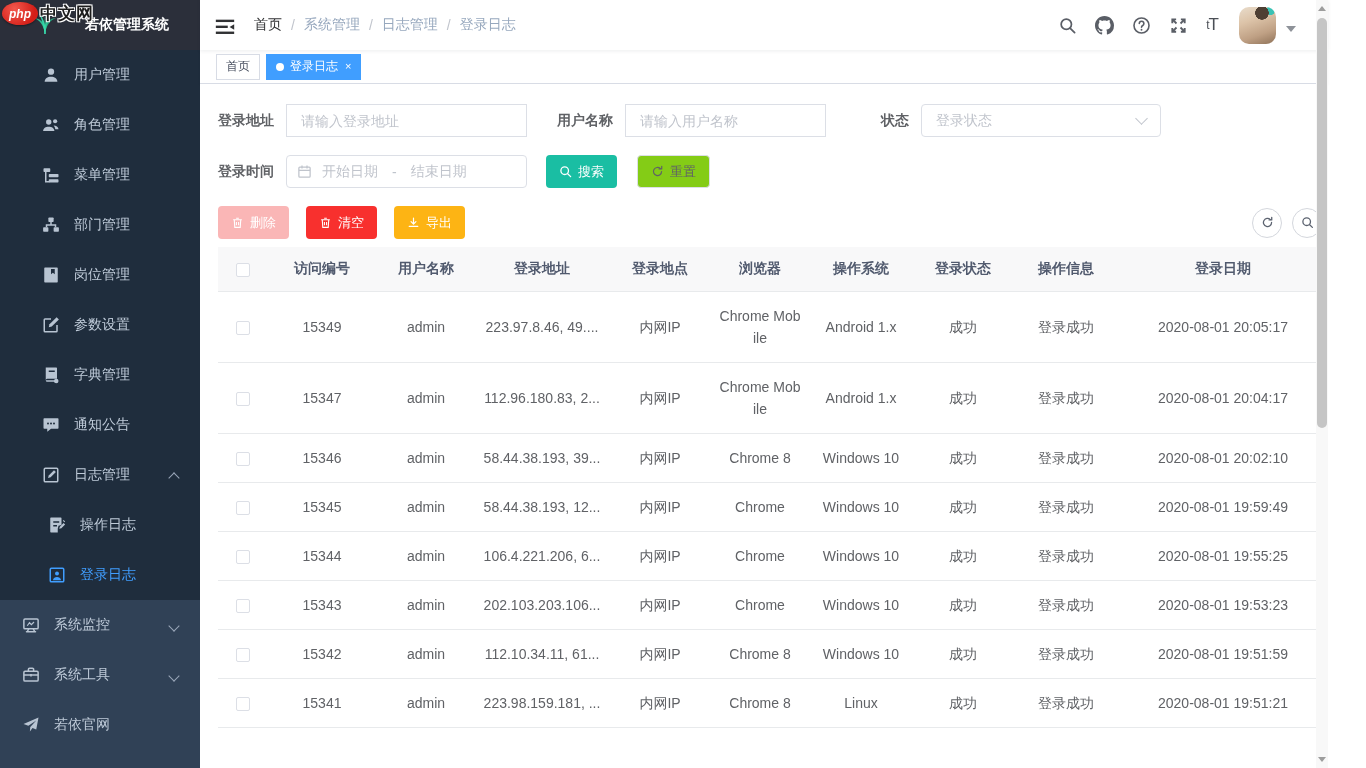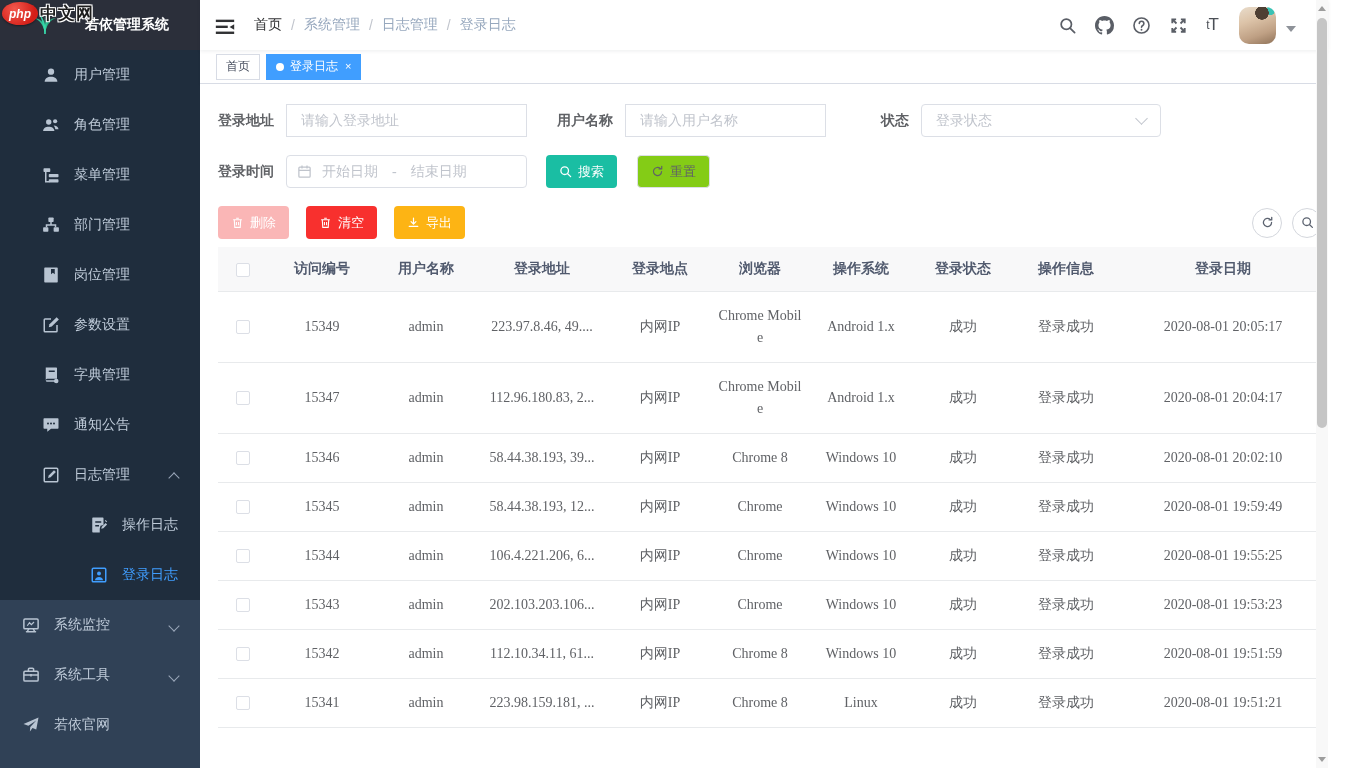--- a/index.html
+++ b/index.html
@@ -18,21 +18,21 @@
 
   
   .sidebar { width:200px; height:768px; background:#304156; flex-shrink:0; overflow:hidden; }
   .logo-bar { height:50px; background:#2b2f3a; display:flex; align-items:center; justify-content:center; gap:26px; }
   .logo-title { color:#fff; font-weight:bold; font-size:14px; }
   .menu-item { height:50px; display:flex; align-items:center; color:#bfcbd9; font-size:14px; cursor:pointer; }
   .menu-item .mi-icon { width:18px; height:18px; margin-right:14px; flex-shrink:0; color:#b8c4d2; }
   .menu-item .mi-icon svg { width:18px; height:18px; display:block; }
   .lvl1 { padding-left:22px; background:#304156; }
   .lvl2 { padding-left:42px; background:#1f2d3d; }
-  .lvl3 { padding-left:90px; background:#1f2d3d; }
+  .lvl3 { padding-left:48px; background:#1f2d3d; }
   .menu-item.active { color:#409eff; }
   .menu-item.active .mi-icon { color:#409eff; }
   .chevron { margin-left:auto; margin-right:20px; width:10px; height:10px; position:relative; }
   .chevron::before { content:""; position:absolute; left:0; top:2px; width:7px; height:7px;
     border-right:1.6px solid #9aa7b9; border-bottom:1.6px solid #9aa7b9; }
   .chevron.up::before   { transform:rotate(-135deg); top:4px; }
   .chevron.down::before { transform:rotate(45deg); }
 
   
   .main { flex:1; display:flex; flex-direction:column; min-width:0; }
@@ -57,21 +57,21 @@
     border-top:6px solid #8e9299; margin-left:10px; margin-top:8px; cursor:pointer; }
 
   .tabbar { height:34px; background:#fff; border-bottom:1px solid #d8dce5; display:flex; align-items:center;
     padding-left:16px; box-shadow:0 1px 3px rgba(0,0,0,.04); gap:6px; }
   .tab { height:26px; padding:0 9px; border:1px solid #d8dce5; background:#fff; color:#495060;
     font-size:12px; display:inline-flex; align-items:center; cursor:pointer; }
   .tab.active { background:#409eff; border-color:#409eff; color:#fff; }
   .tab .dot { width:8px; height:8px; border-radius:50%; background:#fff; margin-right:6px; }
   .tab .close { margin-left:7px; font-size:11px; line-height:1; }
 
-  .content { flex:1; background:#fff; padding:20px 2px 0 18px; overflow:hidden;font-family:Liberation Serif, serif; }
+  .content { flex:1; background:#fff; padding:20px 2px 0 18px; overflow:hidden; }
 
   
   .filter-row { display:flex; align-items:center; margin-bottom:18px; }
   .f-label { font-size:14px; font-weight:bold; color:#606266; padding-right:12px; text-align:right; }
   .w68 { width:68px; } 
   input.f-input { height:33px; border:1px solid #dcdfe6; border-radius:0; padding:0 14px;
     font-size:14px; color:#606266; outline:none; font-family:inherit; }
   input.f-input::placeholder { color:#c0c4cc; }
   .f-select { width:240px; height:33px; border:1px solid #dcdfe6; border-radius:4px;
     display:flex; align-items:center; padding:0 14px; cursor:pointer; }

